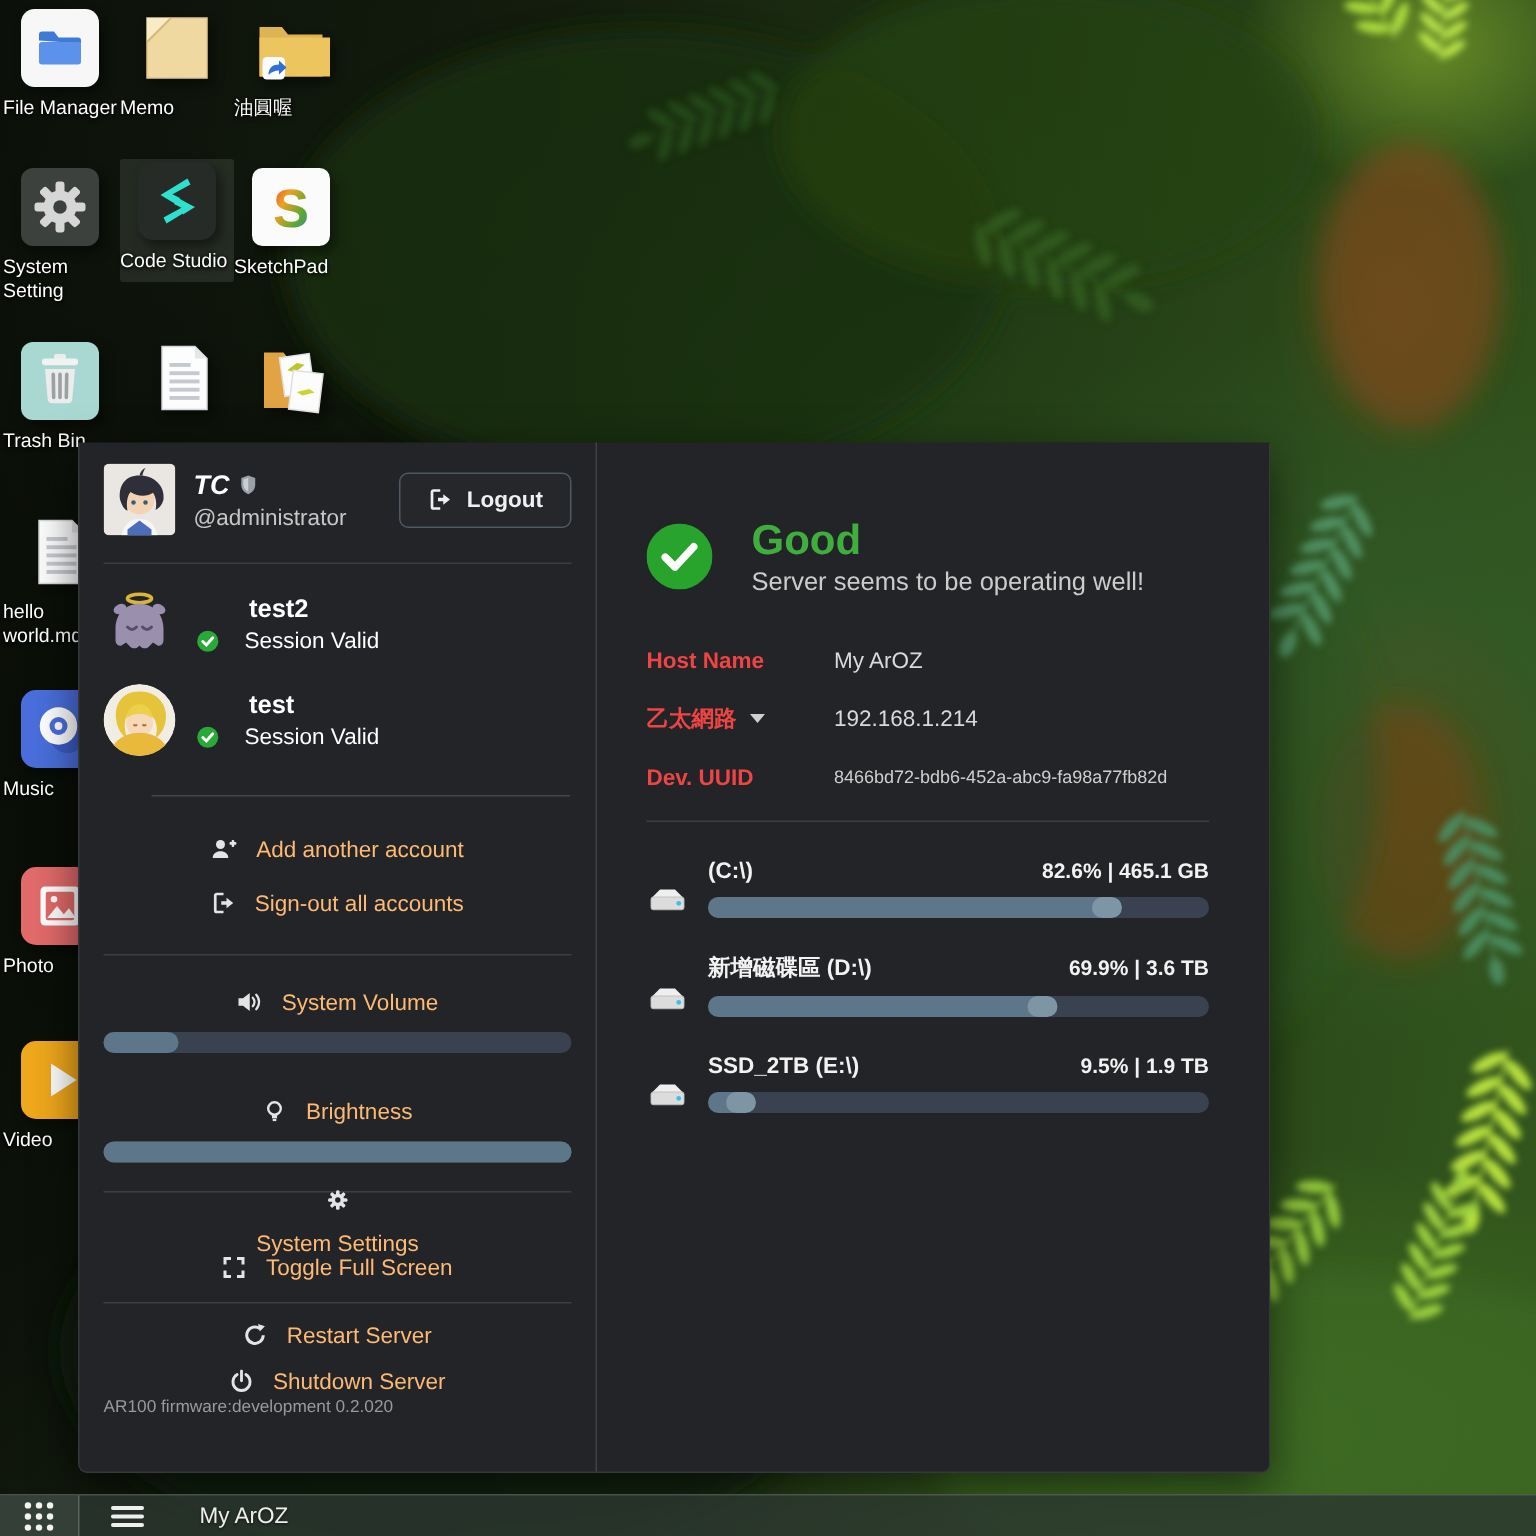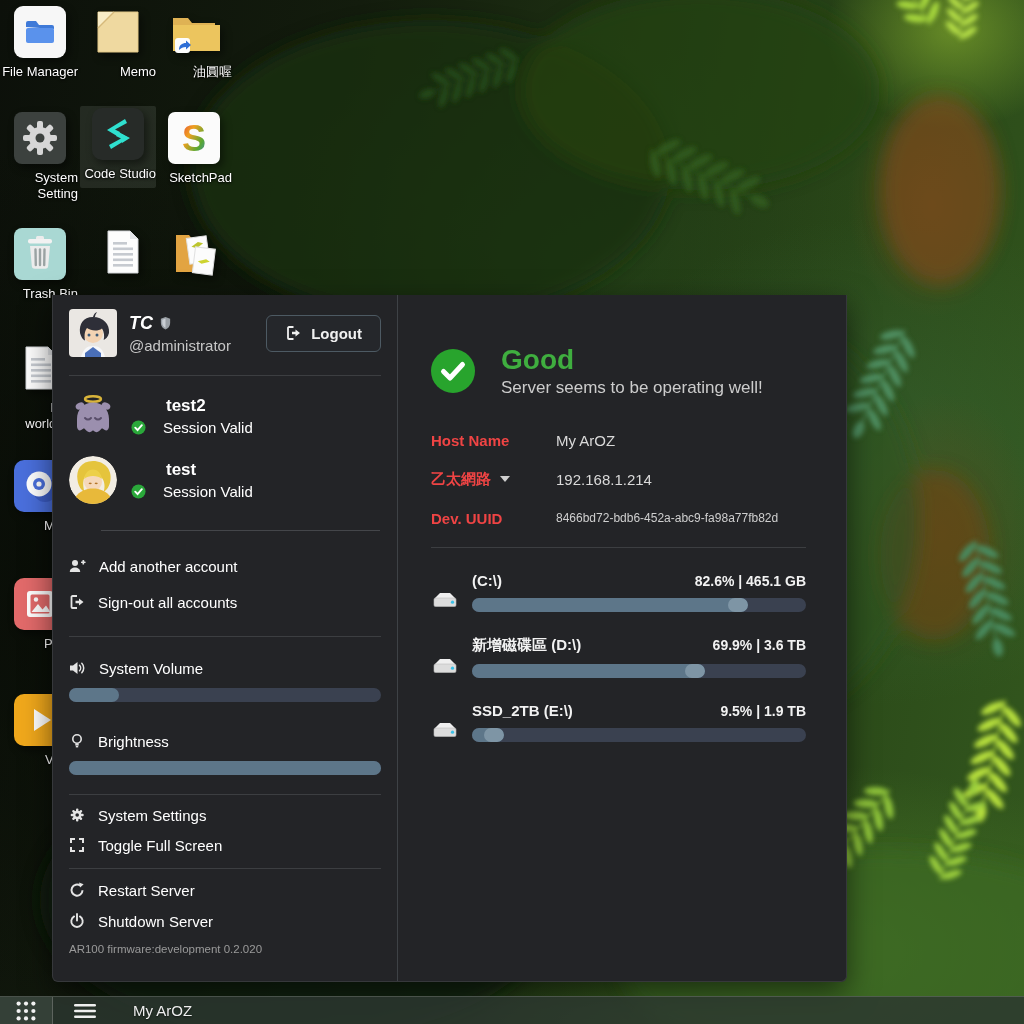--- a/index.html
+++ b/index.html
@@ -15,21 +15,21 @@
       radial-gradient(ellipse 140px 200px at 92% 52%, rgba(110,70,25,.40), transparent 70%),
       radial-gradient(ellipse 420px 340px at 86% 45%, rgba(60,110,60,.45), transparent 72%),
       radial-gradient(ellipse 500px 260px at 80% 93%, rgba(90,150,45,.5), transparent 72%),
       radial-gradient(ellipse 420px 300px at 55% 25%, rgba(40,80,28,.45), transparent 75%),
       radial-gradient(ellipse 640px 520px at 12% 55%, rgba(8,12,6,.92), transparent 85%),
       linear-gradient(100deg,#0c100a 0%,#131c0d 30%,#1f3313 55%,#2b4a19 78%,#33571e 100%);
   }
   .wallpaper svg { position:absolute; inset:0; }
 
   
-  .cell { position:absolute; width:76px; text-align:right; cursor:default; }
+  .cell { position:absolute; width:76px; text-align:left; cursor:default; }
   .cell.selected { background:rgba(118,126,118,.22); border-radius:2px; padding-bottom:6px; }
   .tile { width:52px; height:52px; margin:2px auto 6px; display:flex; align-items:center; justify-content:center;
     filter:drop-shadow(3px 4px 4px rgba(0,0,0,.45)); }
   .icon-label { font-size:13px; line-height:1.25; color:#fff;
     text-shadow:0 1px 3px rgba(0,0,0,.95), 0 0 2px rgba(0,0,0,.8); }
 
   
   .popup { position:absolute; left:52px; top:295px; width:795px; height:687px; display:flex;
     background:#232427; border:1px solid #36383b; border-top:none; border-radius:0 0 6px 6px;
     box-shadow:0 10px 30px rgba(0,0,0,.55); color:#e4e4e4; }
@@ -47,31 +47,31 @@
 
   .hr { border:none; border-top:1px solid #3c3e41; margin:18px 0 0; }
   .hr-short { margin-left:32px; margin-right:1px; border-top-color:#44464a; }
 
   .account-row { display:flex; align-items:center; margin-top:16px; cursor:pointer; }
   .acct-avatar { width:48px; height:48px; flex:none; }
   .acct-info { margin-left:14px; }
   .acct-name { font-size:17px; font-weight:bold; color:#fff;margin-left:35px; }
   .acct-status { display:flex; align-items:center; gap:17px; margin-top:3px; font-size:15px; color:#ffffff; }
 
-  .menu-item { display:flex; align-items:center; gap:13px; height:22px; font-size:15px; color:#ffffff; cursor:pointer; }
+  .menu-item { display:flex; align-items:center; gap:13px; height:22px; font-size:15px; color:#fdba74; cursor:pointer;justify-content:center; }
   .menu-item svg { flex:none; }
   .mi-1 { margin-top:24px; } .mi-2 { margin-top:14px; }
   .mi-vol { margin-top:20px; } .mi-bri { margin-top:28px; }
-  .mi-sys { margin-top:9px; } .mi-fs { margin-top:8px; }
+  .mi-sys { margin-top:9px;flex-direction:column; } .mi-fs { margin-top:8px; }
   .mi-re { margin-top:10px; } .mi-sd { margin-top:9px; }
 
   .slider { position:relative; height:14px; border-radius:7px; background:#3a4150; margin-top:9px; cursor:pointer; }
   .slider-fill { position:absolute; left:0; top:0; bottom:0; border-radius:7px; background:#5d7689; }
 
-  .firmware { margin-top:11px; font-size:11.5px; color:#9a9a9a; }
+  .firmware { font-size:11.5px; color:#9a9a9a; }
 
   
   .status-header { display:flex; align-items:flex-start; gap:26px; margin-top:14px; }
   .check-big { flex:none; margin-top:4px; }
   .status-title { font-size:28px; font-weight:bold; color:#3fae3f; line-height:1.05; }
   .status-msg { font-size:17px; color:#cccccc; margin-top:4px; }
 
   .info-block { margin-top:32px; }
   .info-row { display:flex; align-items:center; height:20px; margin-bottom:19px; }
   .info-label { width:125px; font-size:15px; color:#ef4444; display:flex; align-items:center; gap:9px;font-weight:bold; }

